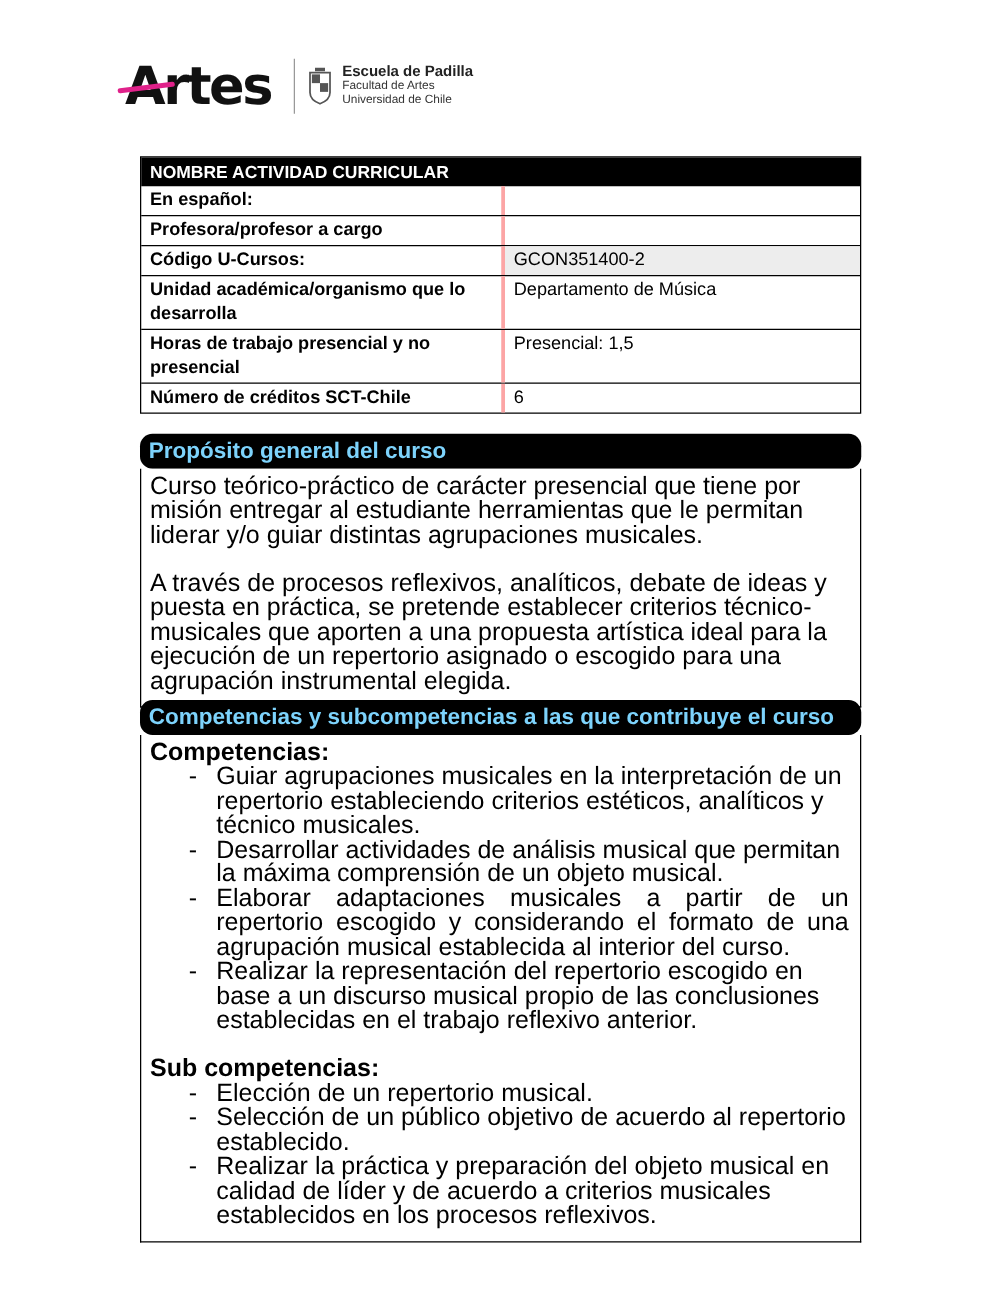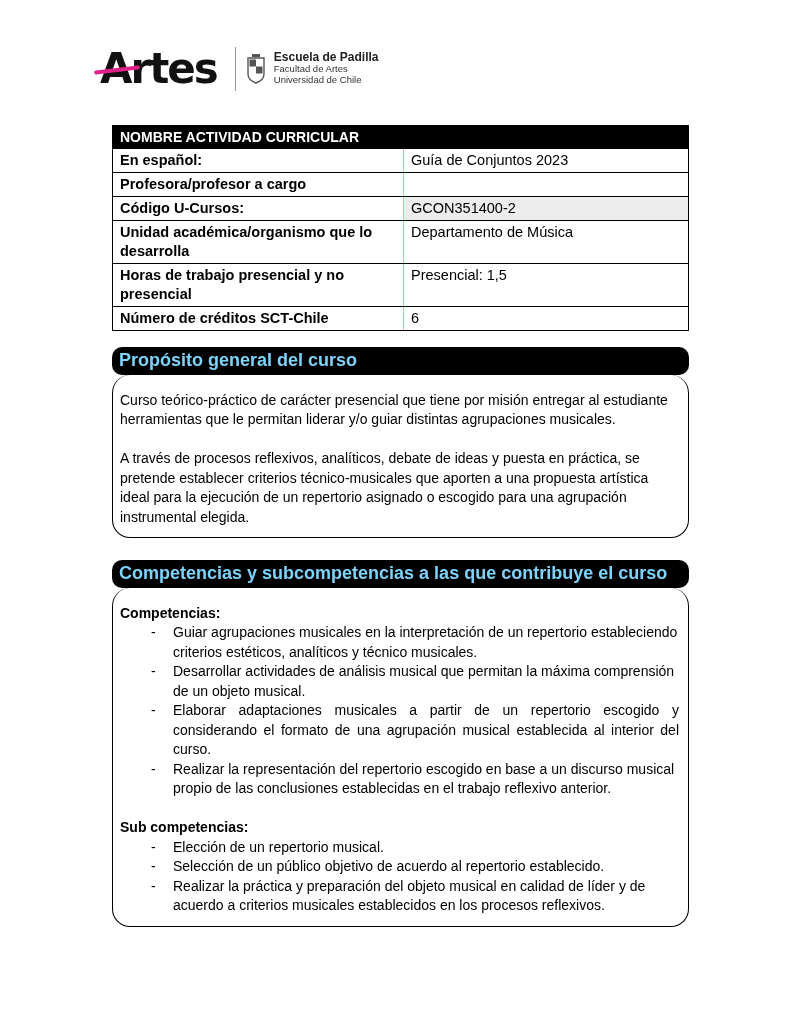--- a/index.html
+++ b/index.html
@@ -45,30 +45,30 @@
   
   .table { border: 1px solid #000; }
   .t-header {
     background: #000; color: #fff; font-weight: bold;
     font-size: 14px; padding: 3px 7px;
   }
   .t-row { display: flex; border-top: 1px solid #000; }
   .t-label {
     width: 291px; flex-shrink: 0; font-weight: bold;
     font-size: 14.5px; line-height: 19px; padding: 2px 7px;
-    border-right: 1px solid #fca5a5;
+    border-right: 3px solid #fca5a5;
   }
   .t-value {
     flex: 1; font-size: 14.5px; line-height: 19px; padding: 2px 7px;
   }
   .t-value.shaded { background: #ededed; }
 
   
   .body-text {
-    font-size: 14px; line-height: 19.5px; padding: 16px 9px 10px 7px; border-radius: 18px;
+    font-size: 20px; line-height: 19.5px; padding: 5px 9px 10px 7px;
   }
   .body-text p { margin: 0 0 19.5px 0; }
   .body-text p:last-child { margin-bottom: 0; }
 
   .comp-label { font-weight: bold; }
   .dash-list { margin: 0 0 0 31px; }
   .dash-item { display: flex; }
   .dash-marker { width: 22px; flex-shrink: 0; }
   .dash-text { flex: 1; }
   .dash-text.justify { text-align: justify; }
@@ -98,21 +98,20 @@
       <div class="inst-line-2">Facultad de Artes</div>
       <div class="inst-line-3">Universidad de Chile</div>
     </div>
   </div>
 
   <div class="abs table" style="top:125px;">
     <div class="t-header">NOMBRE ACTIVIDAD CURRICULAR</div>
 
     <div class="t-row">
       <div class="t-label">En español:</div>
-      <div class="t-value">Guía de Conjuntos 2023</div>
     </div>
     <div class="t-row">
       <div class="t-label">Profesora/profesor a cargo</div>
     </div>
     <div class="t-row">
       <div class="t-label">Código U-Cursos:</div>
       <div class="t-value shaded">GCON351400-2</div>
     </div>
     <div class="t-row">
       <div class="t-label">Unidad académica/organismo que lo desarrolla</div>

